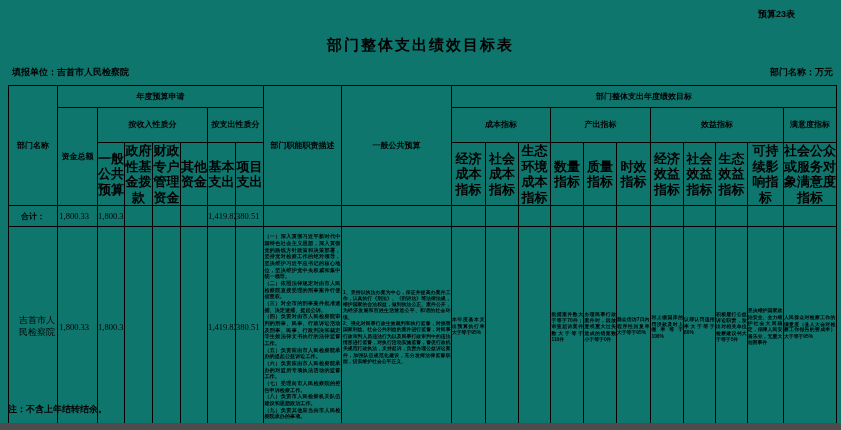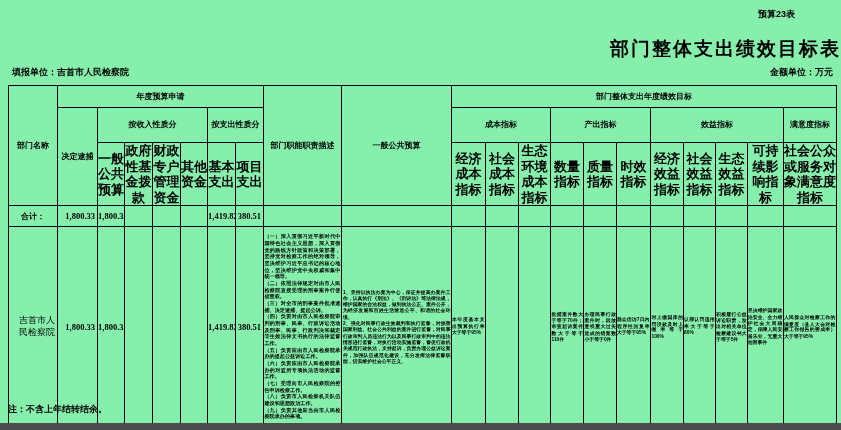--- a/index.html
+++ b/index.html
@@ -1,51 +1,51 @@
 <!DOCTYPE html>
 <html><head>
 <meta charset="utf-8">
 <style>
   html,body{margin:0;padding:0;background:#ffffff;}
-  .sheet{position:relative;width:841px;height:430px;background:#86efac;overflow:hidden;
+  .sheet{position:relative;width:841px;height:430px;background:#0f766e;overflow:hidden;
          font-family:"Liberation Sans", sans-serif;color:#000;}
   .table-code{position:absolute;top:8px;right:46px;font-size:9px;font-weight:bold;}
-  .doc-title{position:absolute;top:36px;left:0;width:100%;text-align:right;
-             font-size:19px;font-weight:bold;letter-spacing:2px;}
+  .doc-title{position:absolute;top:36px;left:0;width:100%;text-align:center;
+             font-size:15px;font-weight:bold;letter-spacing:2px;}
   .meta-row{position:absolute;top:66px;left:12px;right:8px;display:flex;
             justify-content:space-between;font-size:9px;font-weight:bold;}
   table.main{position:absolute;top:85px;left:8px;width:828px;border-collapse:collapse;
              table-layout:fixed;}
   td{border:1px solid #000;padding:0;text-align:center;vertical-align:middle;
      font-size:8px;font-weight:bold;line-height:1.2;overflow:hidden;}
   tr.hr1{height:22px;} tr.hr2{height:35px;} tr.hr3{height:35px;}
   tr.totalr{height:21px;} tr.mainr{height:200px;}
   tr.hr3 td{font-size:13px;text-align:center;}
-  td.num{font-family:"Liberation Serif", serif;font-weight:bold;font-size:8.5px;
-         text-align:right;padding-right:2px;}
+  td.num{font-family:"Liberation Serif", serif;font-weight:normal;font-size:8.5px;
+         text-align:right;padding-right:8px;}
   td.name-cell{font-weight:normal;font-size:9px;text-align:right;padding:11px 2px;line-height:1.3;}
   td.lbl{font-weight:bold;font-size:8px;}
   .fit{display:flex;align-items:center;justify-content:center;height:196px;overflow:hidden;}
   .shrink{flex:none;width:183%;transform:scale(0.54);font-size:9px;font-weight:bold;
           line-height:1.3;text-align:justify;white-space:pre-wrap;}
   .shrink.duty{font-size:9.5px;}
   .note{position:absolute;top:403px;left:8px;font-size:9px;font-weight:bold;}
   .bottom-bar{position:absolute;left:0;bottom:0;width:100%;height:7px;background:#4c4c4c;}
 </style>
 </head>
 <body>
 
 <div class="sheet">
 
   <div class="table-code">预算23表</div>
   <div class="doc-title">部门整体支出绩效目标表</div>
 
   <div class="meta-row">
     <span>填报单位：吉首市人民检察院</span>
-    <span>金额单位：万元</span>
+    <span>部门名称：万元</span>
   </div>
 
   <table class="main">
     <colgroup>
       <col style="width:49px">
         <col style="width:40px">
         <col style="width:27px">
         <col style="width:28px">
       <col style="width:28px">
         <col style="width:27px">
@@ -69,21 +69,21 @@
     <tbody>
         <tr class="hr1">
       <td rowspan="3">部门名称</td>
       <td colspan="7">年度预算申请</td>
       <td rowspan="3">部门职能职责描述</td>
       <td rowspan="3">一般公共预算</td>
       <td colspan="11">部门整体支出年度绩效目标</td>
     </tr>
 
     <tr class="hr2">
-      <td rowspan="2">决定逮捕</td>
+      <td rowspan="2">资金总额</td>
       <td colspan="4">按收入性质分</td>
       <td colspan="2">按支出性质分</td>
       <td colspan="3">成本指标</td>
       <td colspan="3">产出指标</td>
       <td colspan="4">效益指标</td>
       <td>满意度指标</td>
     </tr>
 
     <tr class="hr3">
       <td>一般公共预算</td>

